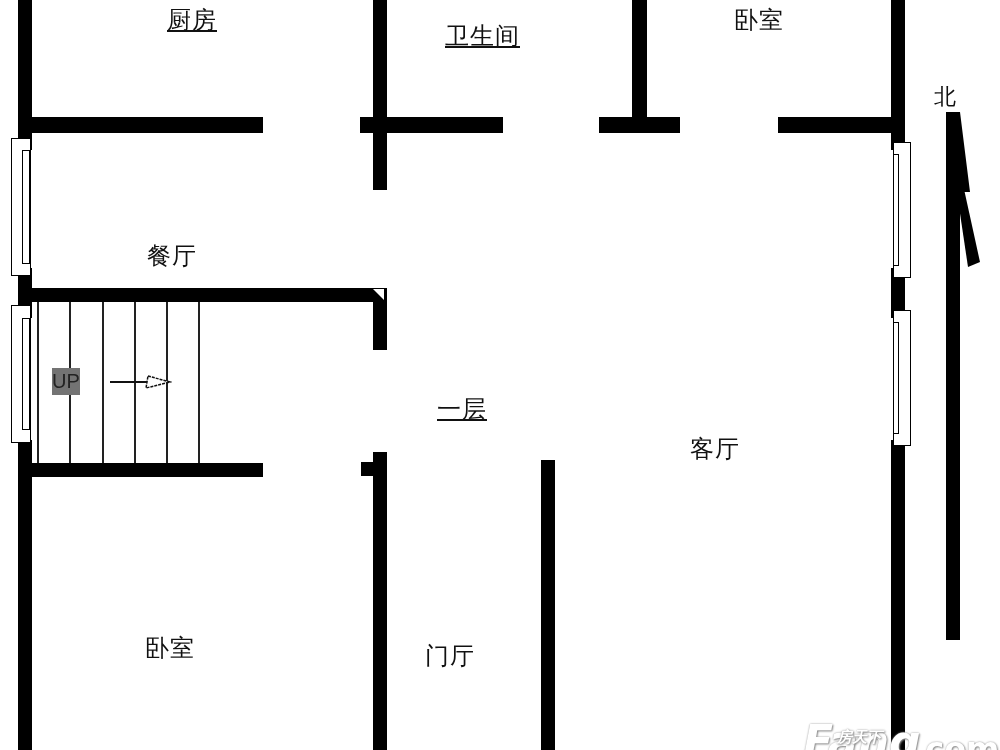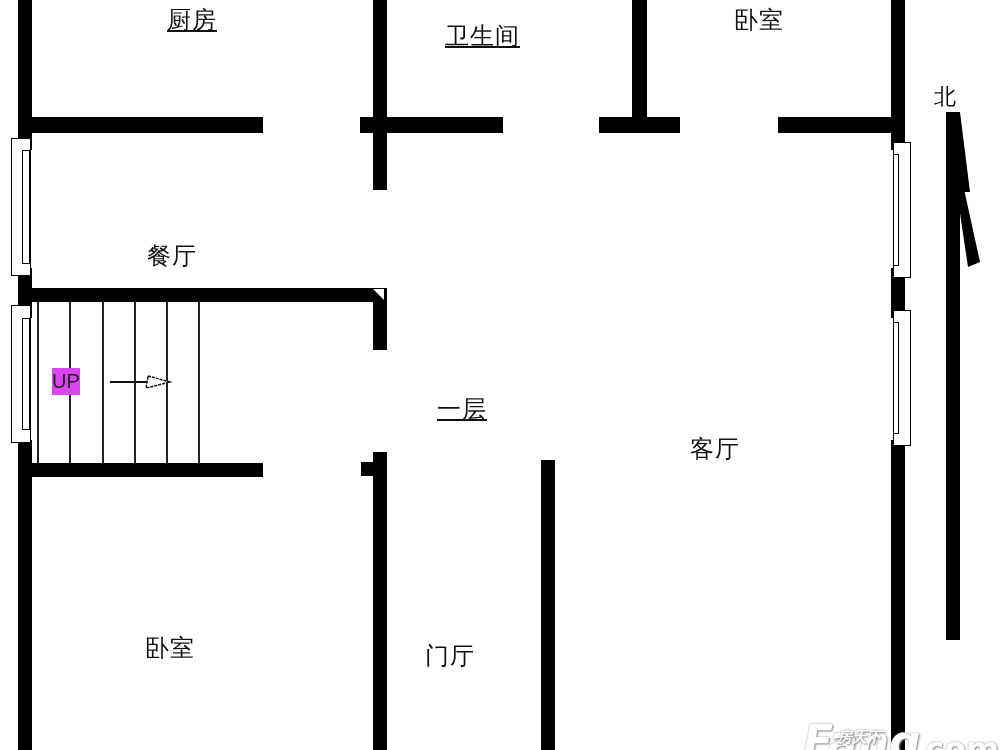--- a/index.html
+++ b/index.html
@@ -46,21 +46,21 @@
   <div style="position:absolute;left:373px;top:289px;width:0;height:0;border-top:11px solid #fff;border-left:11px solid transparent;"></div>
   <div class="wall" style="left:18px;top:463px;width:245px;height:14px;"></div>
 
   <div class="tread" style="left:37px;top:302px;height:161px;"></div>
   <div class="tread" style="left:69px;top:302px;height:161px;"></div>
   <div class="tread" style="left:102px;top:302px;height:161px;"></div>
   <div class="tread" style="left:134px;top:302px;height:161px;"></div>
   <div class="tread" style="left:166px;top:302px;height:161px;"></div>
   <div class="tread" style="left:198px;top:302px;height:161px;"></div>
 
-  <div style="position:absolute;left:52px;top:368px;font-size:20px;color:#222;background:#d946ef;padding:2px 0;font-family:'Liberation Sans',sans-serif;">UP</div>
+  <div style="position:absolute;left:52px;top:368px;font-size:20px;color:#222;background:#737373;padding:2px 0;font-family:'Liberation Sans',sans-serif;">UP</div>
   <svg style="position:absolute;left:108px;top:372px;" width="64" height="20" viewBox="0 0 64 20">
     <line x1="2" y1="10" x2="40" y2="10" stroke="#111" stroke-width="2"></line>
     <polygon points="40,4 62,10 38,16" fill="#fff" stroke="#111" stroke-width="1.5" stroke-dasharray="3,1"></polygon>
   </svg>
 
   <div class="wall" style="left:373px;top:452px;width:14px;height:298px;"></div>
   <div class="wall" style="left:361px;top:462px;width:14px;height:14px;"></div>
   <div class="wall" style="left:541px;top:460px;width:14px;height:290px;"></div>
 
   <div class="label" style="left:167px;top:4px;text-decoration:underline;">厨房</div>

